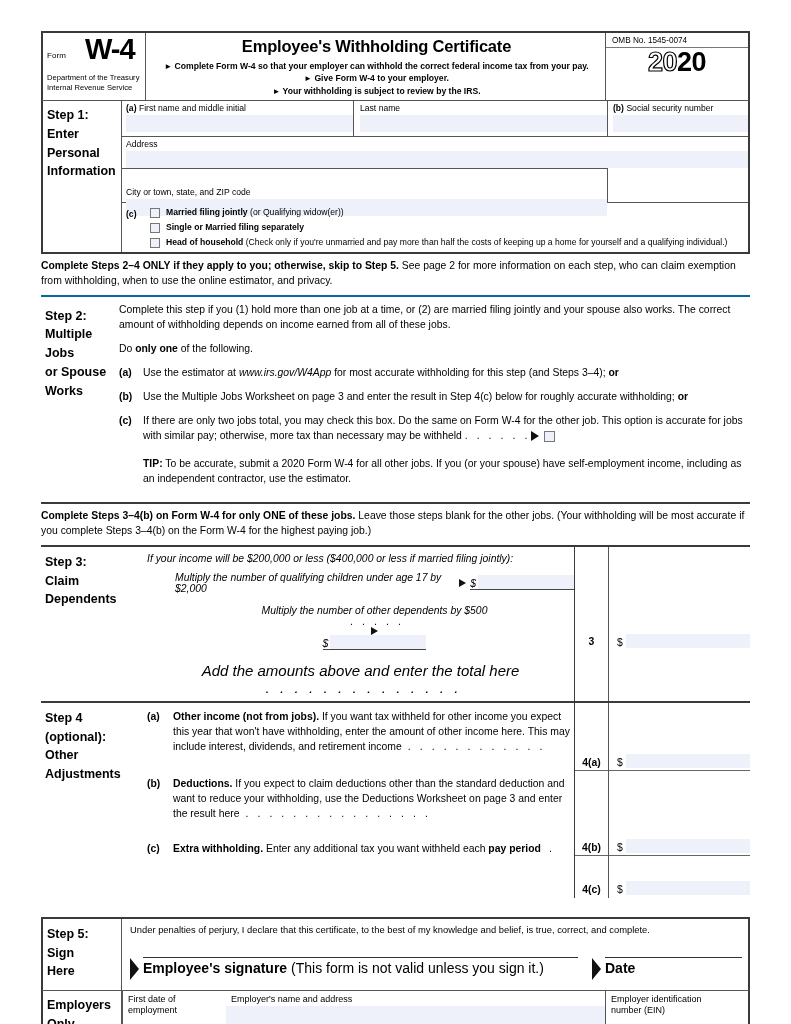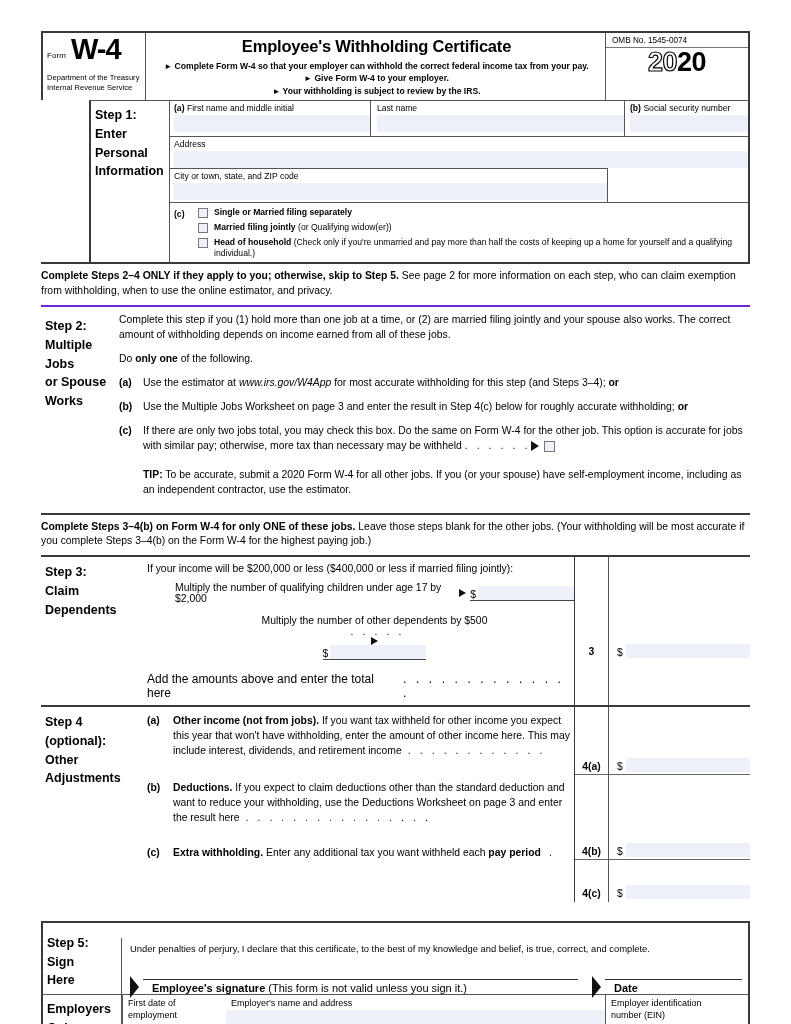--- a/index.html
+++ b/index.html
@@ -26,21 +26,21 @@
     border-top: 2px solid #3a3a3a;
     border-left: 2px solid #3a3a3a;
     border-right: 2px solid #3a3a3a;
     height: 69px;
   }
   .hdr-left {
     width: 102px;
     padding: 3px 4px 2px 4px;
     position: relative;
   }
-  .hdr-formrow { display:flex; align-items:flex-end; gap:5px; }
+  .hdr-formrow { display:flex; align-items:flex-end; gap:19px; }
   .hdr-formword { font-size: 8px; padding-bottom: 4px; letter-spacing:.1px;}
   .hdr-w4 {
     font-size: 29px; font-weight: bold; letter-spacing: -1px;
     line-height: 0.95;
   }
   .hdr-dept { font-size: 7.6px; line-height: 1.35; margin-top: 9px; }
   .hdr-mid {
     flex: 1;
     border-left: 1.4px solid #555;
     padding: 3px 6px 2px 8px;
@@ -66,48 +66,47 @@
     -webkit-text-stroke: 1.2px #000;
     text-shadow: none;
   }
 
   
   .step1 {
     display: flex;
     border-left: 2px solid #3a3a3a;
     border-right: 2px solid #3a3a3a;
     border-top: 1.4px solid #555;
-    margin-left: 48px;
   }
   .stepcol {
     width: 78px;
     padding: 5px 4px 4px 4px;
     font-weight: bold;
     font-size: 12.5px;
     line-height: 1.5;
     flex-shrink: 0;
   }
   .step1-body { flex: 1; border-left: 1.4px solid #555; }
   .r-names { display: flex; height: 35px; }
   .c-first { flex: 1; position: relative; padding: 2px 0 0 4px; }
   .c-last  { width: 254px; border-left: 1.4px solid #555; padding: 2px 0 0 6px; }
-  .c-ssn   { width: 124px; border-left: 1.4px solid #555; padding: 2px 0 0 5px; }
+  .c-ssn   { width: 141px; border-left: 1.4px solid #555; padding: 2px 0 0 5px; }
   .lbl { font-size: 8.6px; }
   .lbl b { font-weight: bold; }
   .fillbar { background:#eef0fa; height: 17px; margin-top: 2px; }
   .r-addr { display:flex;gap:19px; }
   .addr-left { flex:1; border-top:1.4px solid #555; padding:2px 0 0 4px; height:32px;}
   .addr-right {
     width: 141px; border-left: 1.4px solid #555; border-top: 1.4px solid #555;
     padding: 3px 5px 2px 5px; font-size: 7.8px; line-height: 1.32;
   }
   .addr-right .bold { font-weight: bold; }
   .addr-right i { font-style: italic; }
   .r-city { display:flex; }
-  .city-left { flex:1; border-top:1.4px solid #555; padding:2px 0 0 4px; height:34px;}
+  .city-left { flex:1; border-top:1.4px solid #555; padding:18px 0 0 4px; height:34px;}
   .city-right { width:141px; border-left:1.4px solid #555; }
   .r-filing {
     border-top: 1.4px solid #555;
     display: flex;
     padding: 4px 0 3px 4px;
   }
   .c-mark { width: 24px; font-size: 8.6px; font-weight: bold; padding-top: 2px;}
   .c-opts { flex: 1; }
   .optrow { display: flex; align-items: flex-start; margin-bottom: 4px; }
   .optrow:last-child { margin-bottom: 1px; }
@@ -125,21 +124,21 @@
   .para-block {
     border-top: 2px solid #3a3a3a;
     padding: 5px 0 6px 0;
     font-size: 10.4px;
     line-height: 1.42;
   }
   .para-block b { font-weight: bold; }
 
   
   .step2 {
-    border-top: 2px solid #6d28d9;
+    border-top: 2px solid #0369a1;
     display: flex;
     padding: 5px 0 7px 0;
   }
   .s2-body { flex: 1; font-size: 10.4px; line-height: 1.45; }
   .s2-p { margin-bottom: 9px; }
   .s2-p:last-child { margin-bottom: 0; }
   .s2-item { display: flex; margin-bottom: 9px; }
   .s2-tag { width: 24px; font-weight: bold; flex-shrink: 0; }
   .s2-txt { flex: 1; }
   .s2-txt i { font-style: italic; }
@@ -191,37 +190,36 @@
   .s4-txt { flex:1; }
   .s4-txt b { font-weight:bold; }
 
   
   .step5 {
     border-top: 2px solid #3a3a3a;
     border-left: 2px solid #3a3a3a;
     border-right: 2px solid #3a3a3a;
     display: flex;
     height: 73px;
-    align-items: flex-end;
   }
   .s5-body { flex:1; border-left:1.4px solid #555; padding: 5px 6px 0 8px; }
   .s5-declare { font-size: 9.4px; }
   .s5-siglines { display:flex; margin-top: 22px; }
   .sigcell { flex:1; display:flex; align-items:flex-end; }
   .sigcell.date { width: 150px; flex: 0 0 150px; margin-left: 14px;}
   .bigarw {
     width:0;height:0;
     border-left:9px solid #111;
     border-top:11px solid transparent;
     border-bottom:11px solid transparent;
     margin-right: 4px; margin-bottom: -4px;
   }
   .sigwrap { flex:1; }
   .sigrule { border-bottom: 1.4px solid #333; height: 1px; }
-  .siglabel { font-size: 11px; margin-top: 2px; margin-left: 9px; }
+  .siglabel { font-size: 14px; margin-top: 2px; }
   .siglabel b { font-weight:bold; }
 
   
   .employers {
     border-top: 1.4px solid #555;
     border-left: 2px solid #3a3a3a;
     border-right: 2px solid #3a3a3a;
     border-bottom: 2px solid #3a3a3a;
     display: flex;
     height: 55px;
@@ -322,25 +320,25 @@
           <div class="fillbar"></div>
         </div>
         <div class="city-right"></div>
       </div>
 
       <div class="r-filing">
         <div class="c-mark">(c)</div>
         <div class="c-opts">
           <div class="optrow">
             <div class="cb"></div>
-            <div class="opttext"><b>Single or Married filing separately</b><span></span></div>
+            <div class="opttext"><b>Married filing jointly</b><span> (or Qualifying widow(er))</span></div>
           </div>
           <div class="optrow">
             <div class="cb"></div>
-            <div class="opttext"><b>Married filing jointly</b><span> (or Qualifying widow(er))</span></div>
+            <div class="opttext"><b>Single or Married filing separately</b><span></span></div>
           </div>
           <div class="optrow">
             <div class="cb"></div>
             <div class="opttext"><b>Head of household</b><span> (Check only if you're unmarried and pay more than half the costs of keeping up a home for yourself and a qualifying individual.)</span></div>
           </div>
         </div>
       </div>
     </div>
   </div>
 
@@ -389,21 +387,21 @@
   </div>
 
   <div class="numtable">
     <div class="nt-left">
       <div style="display:flex;">
         <div class="stepcol" style="padding-top:6px;">
           <div>Step 3:</div>
           <div>Claim</div>
           <div>Dependents</div>
         </div>
-        <div style="flex:1;">
+        <div style="flex:1;font-style:italic;">
           <div style="padding:6px 0 2px 28px; font-size:10.4px;">If your income will be $200,000 or less ($400,000 or less if married filing jointly):</div>
 
           <div style="display:flex; align-items:center; padding:6px 0 0 56px; font-size:10.4px;">
             <span>Multiply the number of qualifying children under age 17 by $2,000</span>
             <span class="arw-s"></span>
             <span class="moneyline">
               <span class="dollar">$</span>
               <span class="mfill"></span>
             </span>
           </div>
@@ -411,21 +409,21 @@
           <div style="display:flex; align-items:center; padding:11px 0 0 56px; font-size:10.4px;flex-direction:column;">
             <span>Multiply the number of other dependents by $500</span>
             <span class="dots" style="padding-left:6px;">.   .   .   .   .</span>
             <span class="arw-s"></span>
             <span class="moneyline">
               <span class="dollar">$</span>
               <span class="mfill"></span>
             </span>
           </div>
 
-          <div style="display:flex; align-items:center; padding:12px 0 5px 28px; font-size:12px;">
+          <div style="display:flex; align-items:center; padding:12px 0 5px 28px; font-size:15px;flex-direction:column;">
             <span>Add the amounts above and enter the total here</span>
             <span class="dots" style="padding-left:6px;">.   .   .   .   .   .   .   .   .   .   .   .   .   .</span>
           </div>
         </div>
       </div>
     </div>
 
     <div class="nt-num">
       <div style="height:79px;"></div>
       <div class="cellnum" style="height:24px; display:flex; align-items:flex-end; justify-content:center; padding-bottom:3px;">3</div>

